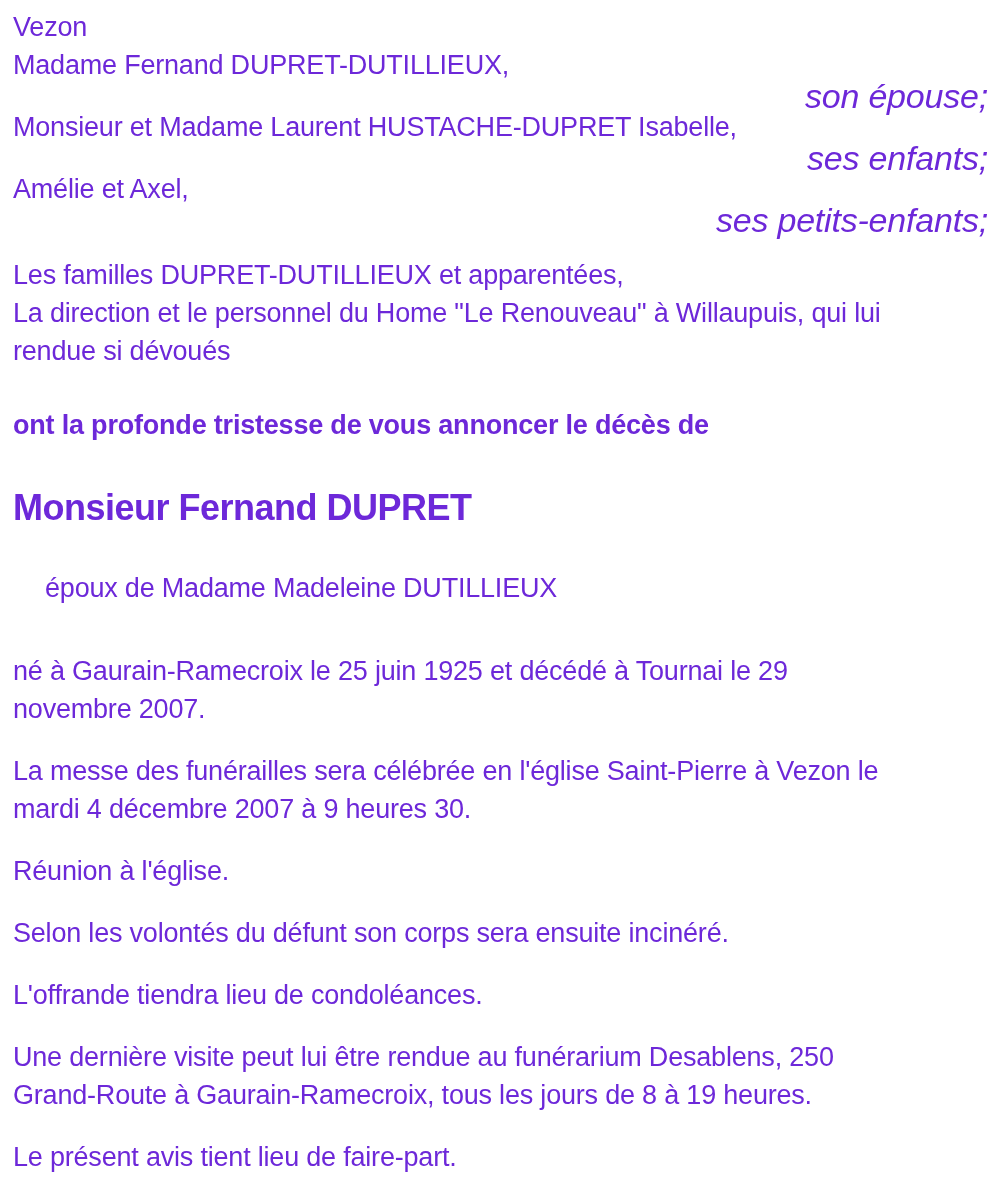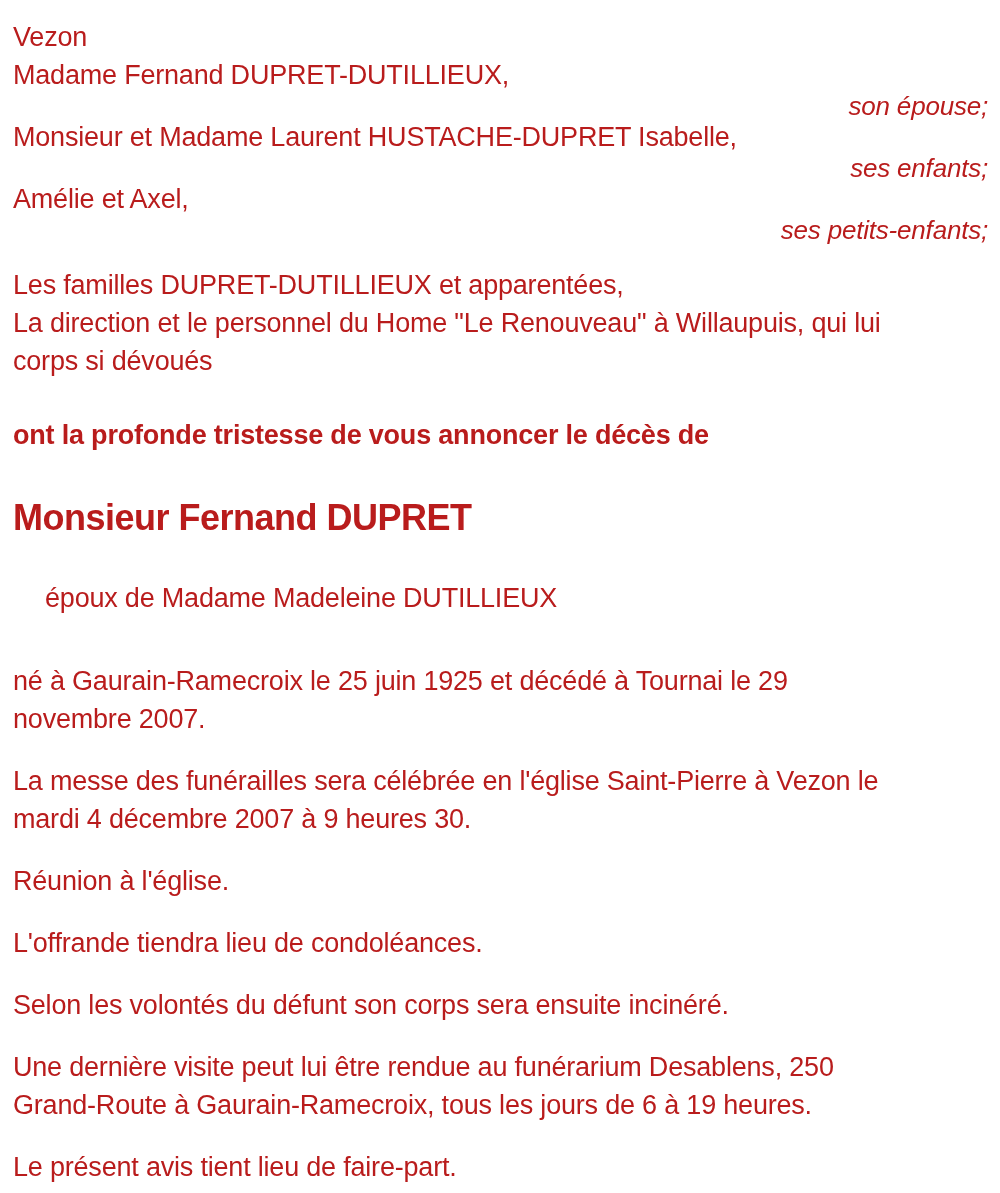--- a/index.html
+++ b/index.html
@@ -5,36 +5,36 @@
   html, body {
     margin: 0;
     padding: 0;
     background: #ffffff;
   }
   .page {
     position: relative;
     width: 1000px;
     height: 1193px;
     box-sizing: border-box;
-    padding: 18px 12px 0 13px;
+    padding: 8px 12px 0 13px;
     background: #ffffff;
-    color: #b91c1c;
+    color: #6d28d9;
     font-family: "Liberation Sans", sans-serif;
     font-size: 27px;
     line-height: 38px;
     letter-spacing: -0.2px;
     overflow: hidden;
   }
   .line {
     white-space: nowrap;
   }
   .relation {
     font-style: italic;
     text-align: right;
-    font-size: 26px;
+    font-size: 34px;
     line-height: 24px;
     white-space: nowrap;
   }
   .para {
     margin-top: 24px;
   }
   .announce {
     margin-top: 36px;
     font-weight: bold;
   }
@@ -69,40 +69,40 @@
   <div class="relation">son épouse;</div>
 
   <div class="line">Monsieur et Madame Laurent HUSTACHE-DUPRET Isabelle,</div>
   <div class="relation">ses enfants;</div>
 
   <div class="line">Amélie et Axel,</div>
   <div class="relation">ses petits-enfants;</div>
 
   <div class="line para">Les familles DUPRET-DUTILLIEUX et apparentées,</div>
   <div class="line">La direction et le personnel du Home "Le Renouveau" à Willaupuis, qui lui</div>
-  <div class="line">corps si dévoués</div>
+  <div class="line">rendue si dévoués</div>
 
   <div class="line announce">ont la profonde tristesse de vous annoncer le décès de</div>
 
   <div class="headline">Monsieur Fernand DUPRET</div>
 
   <div class="line spouse">époux de Madame Madeleine DUTILLIEUX</div>
 
   <div class="line birth">né à Gaurain-Ramecroix le 25 juin 1925 et décédé à Tournai le 29</div>
   <div class="line">novembre 2007.</div>
 
   <div class="line para">La messe des funérailles sera célébrée en l'église Saint-Pierre à Vezon le</div>
   <div class="line">mardi 4 décembre 2007 à 9 heures 30.</div>
 
   <div class="line para">Réunion à l'église.</div>
 
+  <div class="line para">Selon les volontés du défunt son corps sera ensuite incinéré.</div>
+
   <div class="line para">L'offrande tiendra lieu de condoléances.</div>
 
-  <div class="line para">Selon les volontés du défunt son corps sera ensuite incinéré.</div>
-
   <div class="line para">Une dernière visite peut lui être rendue au funérarium Desablens, 250</div>
-  <div class="line">Grand-Route à Gaurain-Ramecroix, tous les jours de 6 à 19 heures.</div>
+  <div class="line">Grand-Route à Gaurain-Ramecroix, tous les jours de 8 à 19 heures.</div>
 
   <div class="line para">Le présent avis tient lieu de faire-part.</div>
 
   <div class="line address">7538 Vezon, rue Elisabeth, 3 E</div>
 
 </div>
 
 </body></html>

